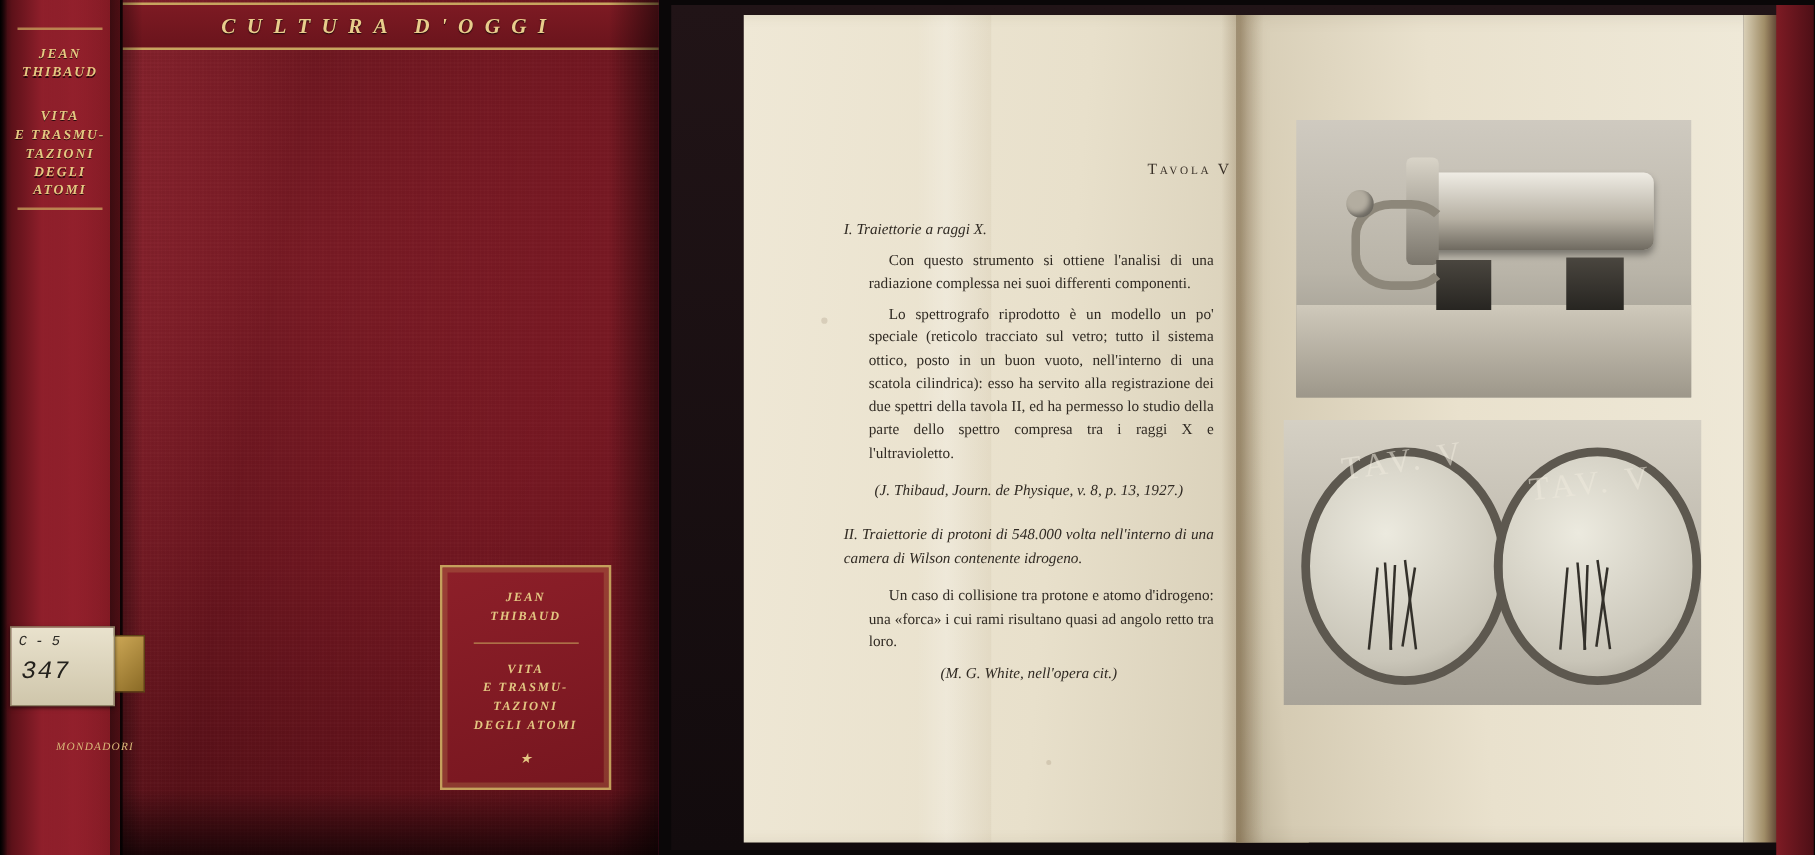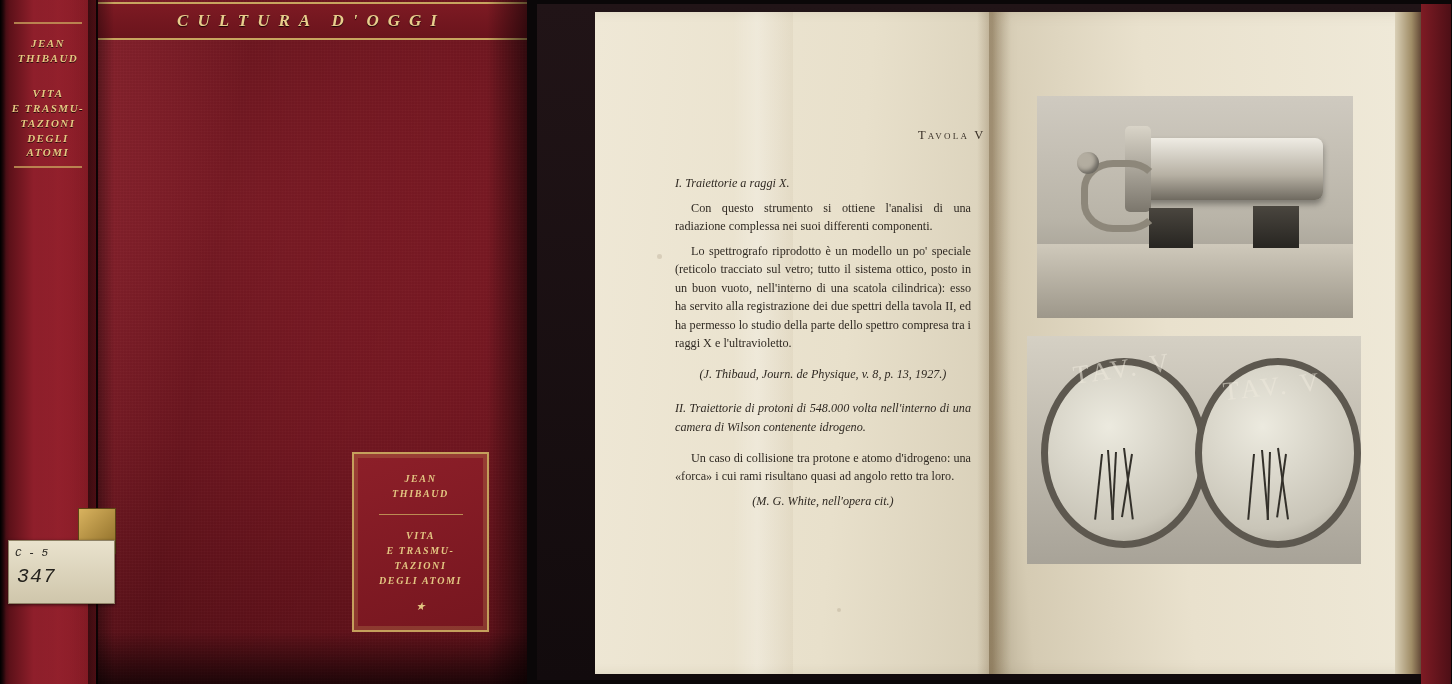--- a/index.html
+++ b/index.html
@@ -40,23 +40,23 @@
   
   .cover-label{position:absolute;left:352px;top:452px;width:133px;height:158px;
     border:2px solid #c5a05c;background:linear-gradient(160deg,#8d1f29,#76161f);
     box-shadow:inset 0 0 0 4px rgba(197,160,92,.25);
     display:flex;flex-direction:column;align-items:center;justify-content:flex-start;padding-top:18px;}
   .cover-label .lab-author{color:#e3c682;font-size:10px;font-weight:bold;letter-spacing:1.6px;line-height:1.45;text-align:center;}
   .cover-label .lab-rule{width:84px;height:1px;background:#c5a05c;margin:13px 0 13px;opacity:.85;}
   .cover-label .lab-title{color:#e3c682;font-size:10px;font-weight:bold;letter-spacing:1.6px;line-height:1.5;text-align:center;}
   .cover-label .lab-star{color:#e3c682;font-size:11px;margin-top:12px;}
   
-  .sticker{position:absolute;left:8px;top:540px;width:82px;height:62px;
+  .sticker{position:absolute;left:8px;top:501px;width:82px;height:62px;
     background:linear-gradient(180deg,#e9e2cd,#cfc6ab);border:1px solid #8e8266;
-    box-shadow:0 1px 3px rgba(0,0,0,.6);padding-left:23px;}
+    box-shadow:0 1px 3px rgba(0,0,0,.6);}
   .sticker .code{position:absolute;left:6px;top:6px;font-size:11px;color:#2c2a25;font-family:"Liberation Mono",monospace;}
   .sticker .num{position:absolute;left:8px;top:24px;font-size:20px;color:#24221d;font-family:"Liberation Mono",monospace;letter-spacing:1px;}
   .sticker-clip{position:absolute;left:78px;top:508px;width:36px;height:44px;
     background:linear-gradient(135deg,#d9b35f,#8a6a25);border:1px solid #5d4415;}
   .edge-left{position:absolute;left:0;top:0;width:6px;height:684px;background:linear-gradient(90deg,#000,rgba(0,0,0,0));}
   .cover-bottom-shadow{position:absolute;left:96px;bottom:0;width:431px;height:52px;
     background:linear-gradient(0deg,rgba(0,0,0,.65),rgba(0,0,0,0));}
   .cover-right-shadow{position:absolute;right:0;top:0;width:40px;height:684px;
     background:linear-gradient(270deg,rgba(0,0,0,.55),rgba(0,0,0,0));}
 
@@ -76,21 +76,21 @@
     background:linear-gradient(90deg,rgba(255,255,255,0) 0%,rgba(255,255,255,.45) 40%,rgba(160,140,105,.18) 100%);opacity:.5;}
   .book-edge-right{position:absolute;left:858px;top:8px;width:30px;height:662px;
     background:linear-gradient(90deg,#d9cfb6,#a08d67 55%,#4b2d23 100%);}
   .cover-edge-right{position:absolute;left:884px;top:0;width:30px;height:684px;
     background:linear-gradient(90deg,#7e1b24,#4d0f16);}
 
   
   .tavola{position:absolute;left:340px;top:124px;font-size:12.5px;letter-spacing:2.2px;color:#3a3128;font-variant:small-caps;margin-left:41px;}
   .textcol{position:absolute;left:138px;top:170px;width:296px;color:#302a23;font-size:12.2px;line-height:1.52;text-align:justify;}
   .textcol p{margin:0 0 6px;}
-  .textcol p.indent{text-indent:16px;}
+  .textcol p.indent{text-indent:16px;margin-left:20px;}
   .textcol p.center{text-align:center;text-indent:0;}
   .it{font-style:italic;}
 
   
   .photo{position:absolute;background:#9a968c;border:0;overflow:hidden;}
   .photo-top{left:500px;top:92px;width:316px;height:222px;
     background:linear-gradient(180deg,#cfcac0 0%,#b9b4a8 55%,#8e8a80 100%);}
   .photo-bottom{left:490px;top:332px;width:334px;height:228px;
     background:linear-gradient(180deg,#d5d0c4 0%,#a8a398 100%);}
   .ph-table{position:absolute;left:0;bottom:0;width:100%;height:74px;background:linear-gradient(180deg,#cfc9bb,#9d978a);}

